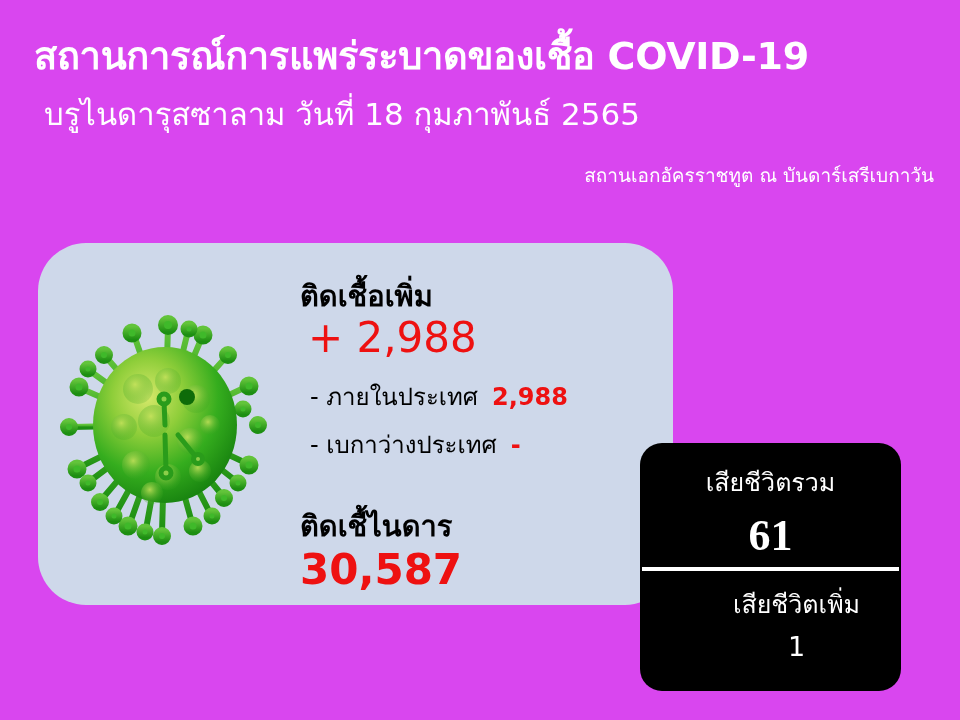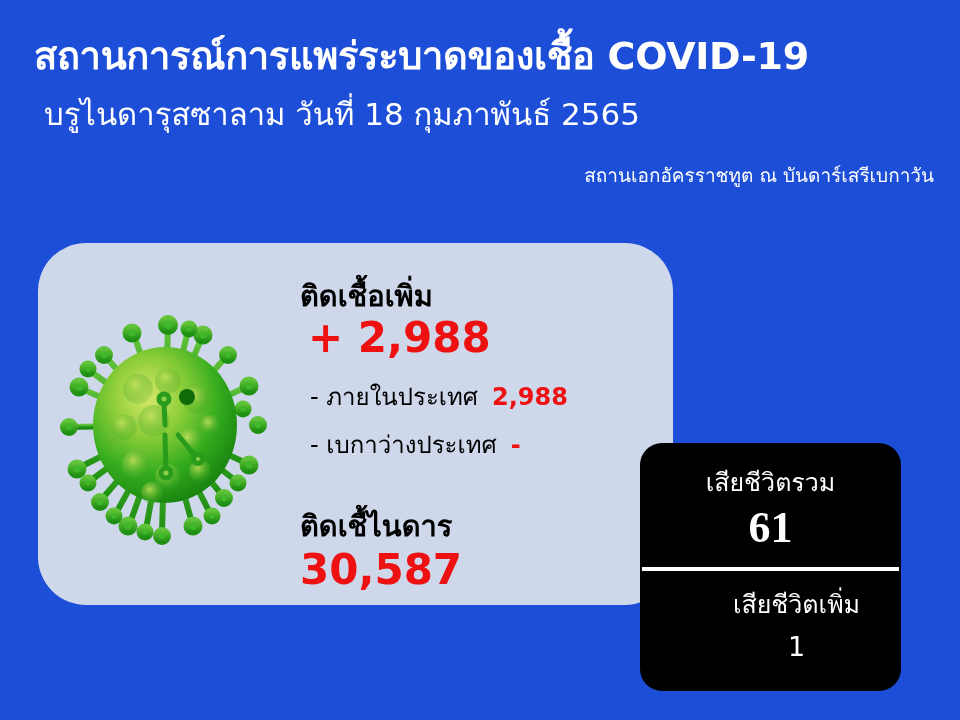--- a/index.html
+++ b/index.html
@@ -12,21 +12,21 @@
     height: 720px;
     overflow: hidden;
     background: #254374;
     font-family: "DejaVu Sans", "Liberation Sans", sans-serif;
     position: relative;
   }
 
   #slide {
     position: absolute;
     inset: 0;
-    background: #1d4ed8;
+    background: #d946ef;
   }
 
   
   .header {
     position: absolute;
     left: 0;
     top: 0;
     width: 960px;
     height: 225px;
   }
@@ -101,21 +101,21 @@
     font-size: 29px;
     font-weight: bold;
     color: #000000;
     white-space: nowrap;
   }
   .val-new {
     position: absolute;
     left: 42px;
     top: 48px;
     font-size: 42px;
-    font-weight: bold;
+    font-weight: normal;
     color: #ee1111;
     white-space: nowrap;
   }
   .row-domestic, .row-imported {
     position: absolute;
     left: 44px;
     font-size: 24px;
     font-weight: normal;
     color: #000000;
     white-space: nowrap;
@@ -188,21 +188,21 @@
     white-space: nowrap;
     line-height: 1.1;
   }
   .d-top-lbl { margin-top: 26px; }
   .d-bot-lbl { margin-top: 20px; }
   .death-num-big {
     font-size: 44px;
     font-weight: bold;
     color: #ffffff;
     line-height: 1.05;
-    margin-top: 8px;
+    margin-top: 16px;
   }
   .death-num-small {
     font-size: 27px;
     font-weight: normal;
     color: #ffffff;
     line-height: 1.05;
     margin-top: 14px;
   }
 </style>
 </head>

